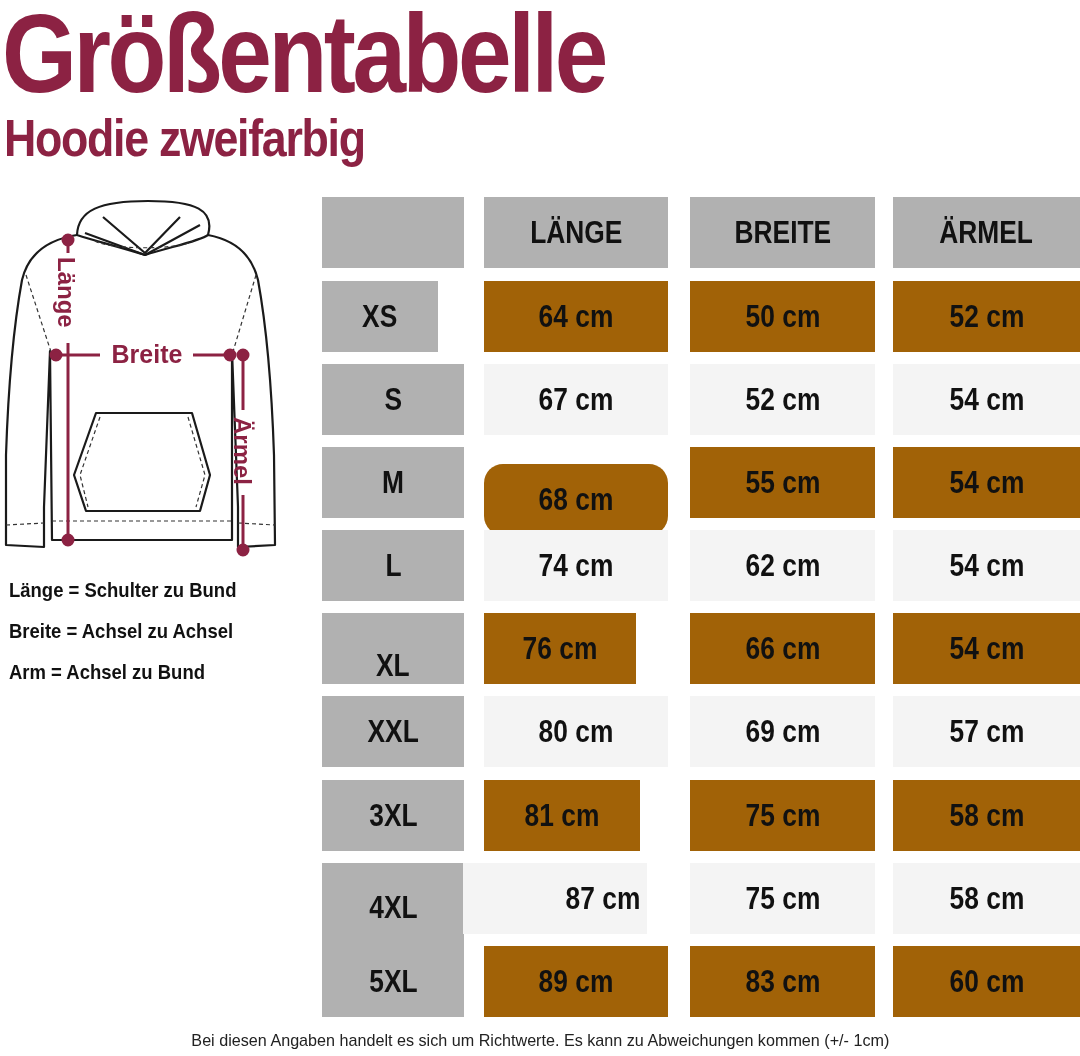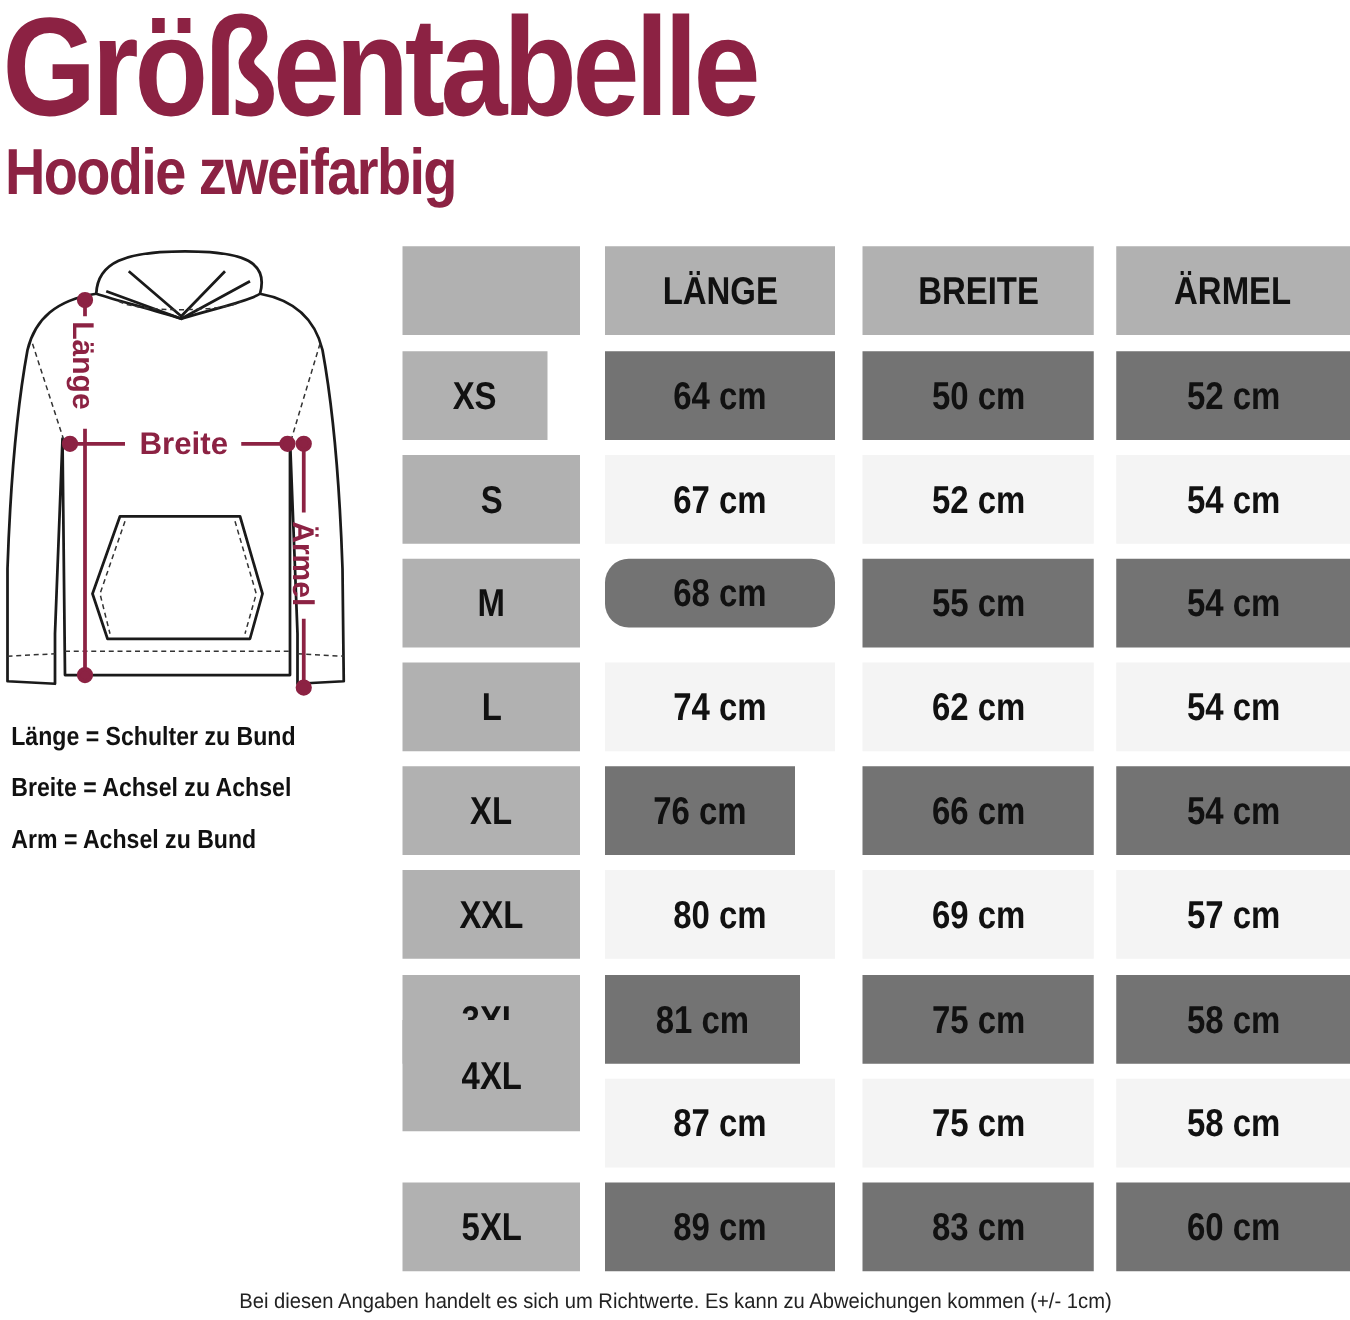--- a/index.html
+++ b/index.html
@@ -21,21 +21,21 @@
   .legend { position: absolute; left: 9px; top: 576px; }
   .legend-line { font-weight: bold; font-size: 21px; color: #111; height: 41px; line-height: 28px;
                  transform: scaleX(0.88); transform-origin: left center; white-space: nowrap; }
 
   .size-table { position: absolute; left: 0; top: 0; }
   .cell { position: absolute; display: flex; align-items: center; justify-content: center;
           font-weight: bold; font-size: 31px; color: #111; }
   .cell span { display: inline-block; transform: scaleX(0.85); white-space: nowrap; }
   .hdr { background: #b1b1b1; }
   .size { background: #b1b1b1; }
-  .dark { background: #737373; }
+  .dark { background: #a16207; }
   .light { background: #f4f4f4; }
 
   .footnote { position: absolute; left: 0; top: 1031px; width: 1080px; text-align: center;
               font-size: 17px; color: #222; }
   .footnote span { display: inline-block; transform: scaleX(0.95); }
 </style>
 </head>
 <body>
 
 <h1 class="title">Größentabelle</h1>
@@ -129,21 +129,21 @@
   <div class="cell light" style="left:690px;top:364px;width:185px;height:71px;">
       <span>52 cm</span>
     </div>
   <div class="cell light" style="left:893px;top:364px;width:187px;height:71px;">
       <span>54 cm</span>
     </div>
 
   <div class="cell size" style="left:322px;top:447px;width:142px;height:71px;">
       <span>M</span>
     </div>
-  <div class="cell dark" style="left:484px;top:447px;width:184px;height:55px;border-radius:19px;">
+  <div class="cell dark" style="left:484px;top:464px;width:184px;height:71px;border-radius:19px;">
       <span>68 cm</span>
     </div>
   <div class="cell dark" style="left:690px;top:447px;width:185px;height:71px;">
       <span>55 cm</span>
     </div>
   <div class="cell dark" style="left:893px;top:447px;width:187px;height:71px;">
       <span>54 cm</span>
     </div>
 
   <div class="cell size" style="left:322px;top:530px;width:142px;height:71px;">
@@ -152,21 +152,21 @@
   <div class="cell light" style="left:484px;top:530px;width:184px;height:71px;">
       <span>74 cm</span>
     </div>
   <div class="cell light" style="left:690px;top:530px;width:185px;height:71px;">
       <span>62 cm</span>
     </div>
   <div class="cell light" style="left:893px;top:530px;width:187px;height:71px;">
       <span>54 cm</span>
     </div>
 
-  <div class="cell size" style="left:322px;top:613px;width:142px;height:71px;">
+  <div class="cell size" style="left:322px;top:613px;width:142px;height:71px;align-items:flex-end;">
       <span>XL</span>
     </div>
   <div class="cell dark" style="left:484px;top:613px;width:152px;height:71px;">
       <span>76 cm</span>
     </div>
   <div class="cell dark" style="left:690px;top:613px;width:185px;height:71px;">
       <span>66 cm</span>
     </div>
   <div class="cell dark" style="left:893px;top:613px;width:187px;height:71px;">
       <span>54 cm</span>
@@ -191,24 +191,24 @@
   <div class="cell dark" style="left:484px;top:780px;width:156px;height:71px;">
       <span>81 cm</span>
     </div>
   <div class="cell dark" style="left:690px;top:780px;width:185px;height:71px;">
       <span>75 cm</span>
     </div>
   <div class="cell dark" style="left:893px;top:780px;width:187px;height:71px;">
       <span>58 cm</span>
     </div>
 
-  <div class="cell size" style="left:322px;top:816px;width:142px;height:89px;">
+  <div class="cell size" style="left:322px;top:863px;width:142px;height:89px;">
       <span>4XL</span>
     </div>
-  <div class="cell light" style="left:484px;top:863px;width:184px;height:71px;">
+  <div class="cell light" style="left:463px;top:863px;width:184px;height:71px;justify-content:flex-end;">
       <span>87 cm</span>
     </div>
   <div class="cell light" style="left:690px;top:863px;width:185px;height:71px;">
       <span>75 cm</span>
     </div>
   <div class="cell light" style="left:893px;top:863px;width:187px;height:71px;">
       <span>58 cm</span>
     </div>
 
   <div class="cell size" style="left:322px;top:946px;width:142px;height:71px;">

